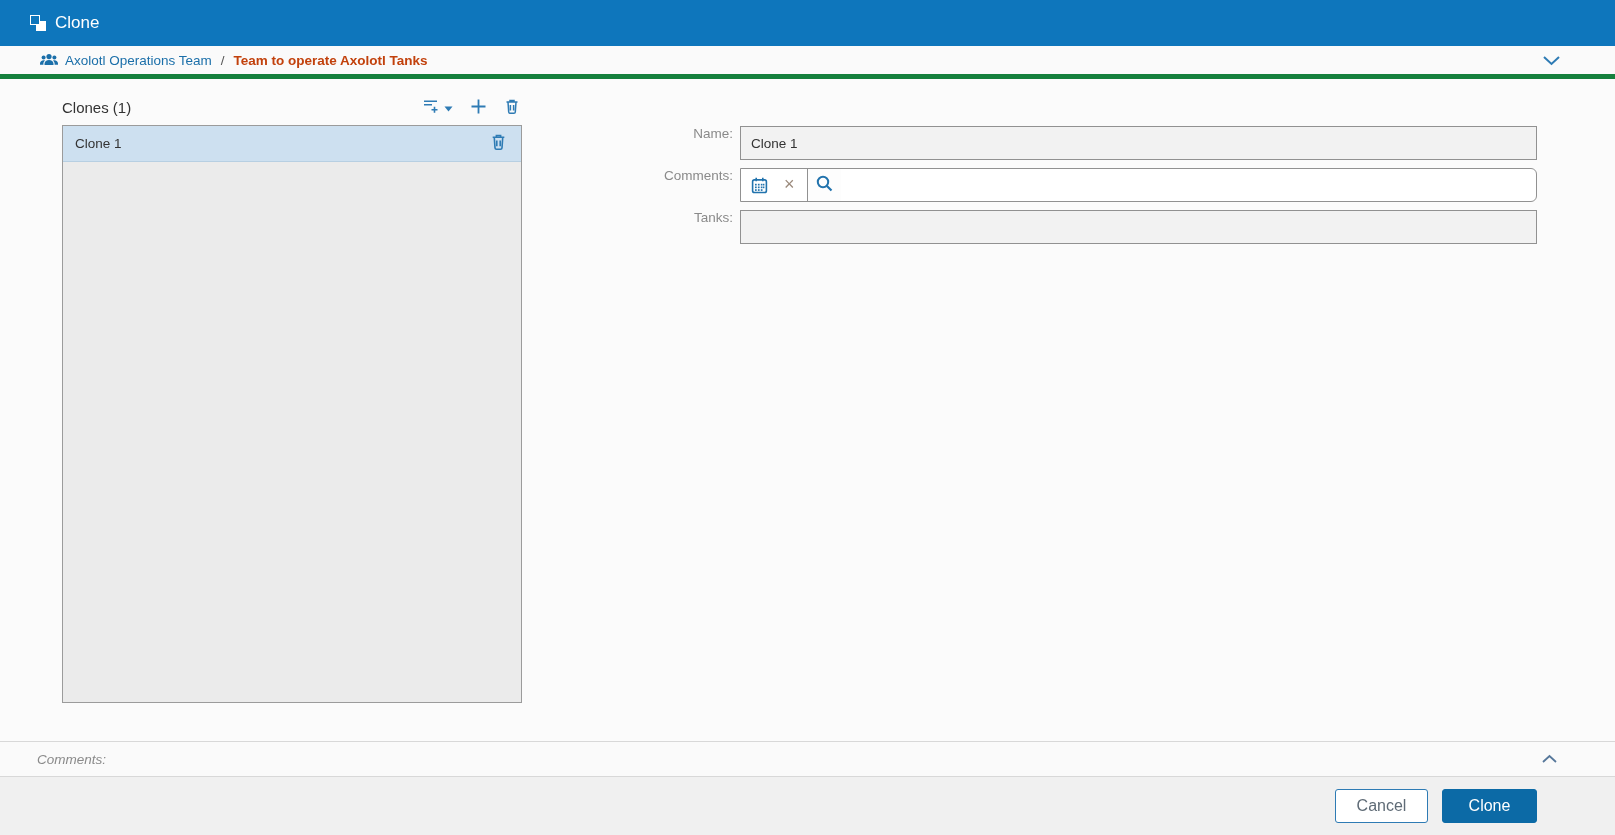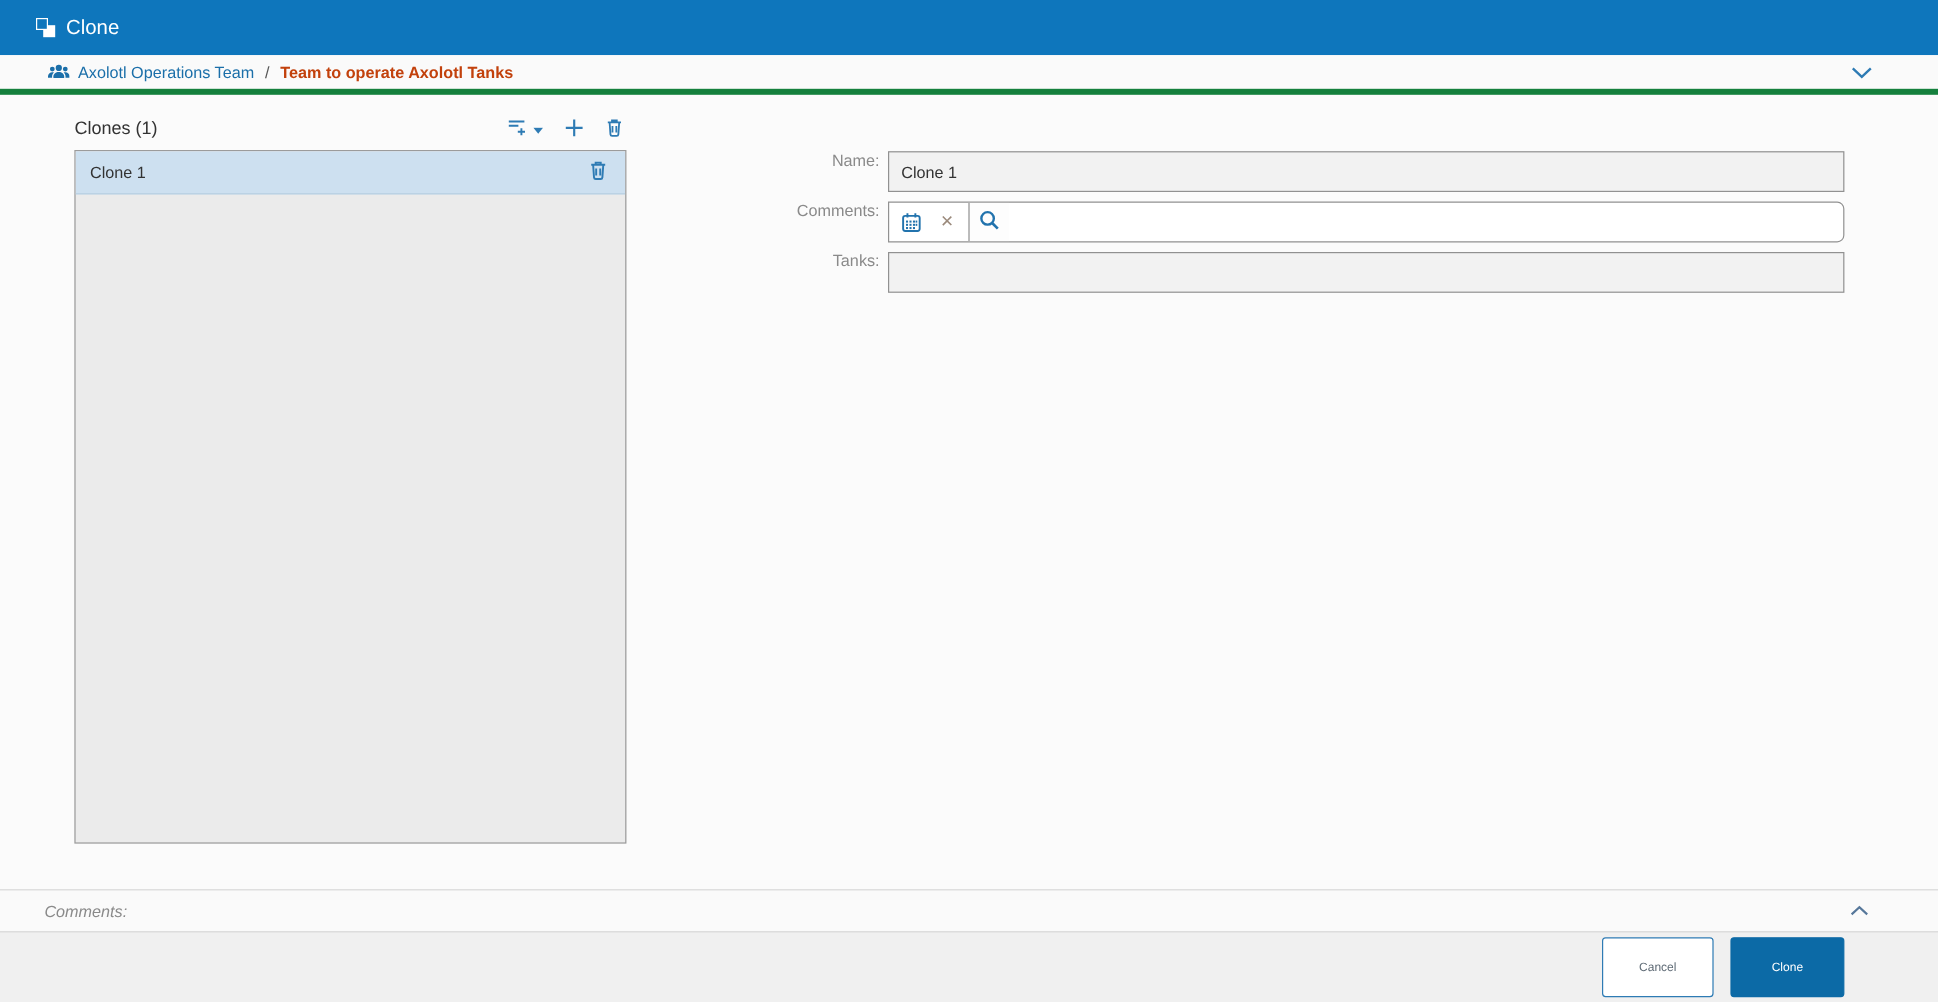--- a/index.html
+++ b/index.html
@@ -103,21 +103,21 @@
   .comments-bar .collapse-toggle { margin-left: auto; cursor: pointer; display: inline-flex; padding: 2px; }
 
   
   .footer {
     position: absolute; top: 776px; left: 0; right: 0; bottom: 0;
     background: #f0f0f0; border-top: 1px solid #d8d8d8;
     display: flex; align-items: center; justify-content: flex-end;
     gap: 14px; padding-right: 78px;
   }
   .btn {
-    height: 50px; border-radius: 3px; font-size: 10px; cursor: pointer;
+    height: 34px; border-radius: 3px; font-size: 16px; cursor: pointer;
     font-family: "Liberation Sans", sans-serif;
   }
   .btn-secondary {
     width: 93px; background: #fff; border: 1px solid #2e7bb4; color: #5f6b76;
   }
   .btn-primary {
     width: 95px; background: #0c6aa6; border: 1px solid #0c6aa6; color: #fff;
   }
 </style>
 </head>

